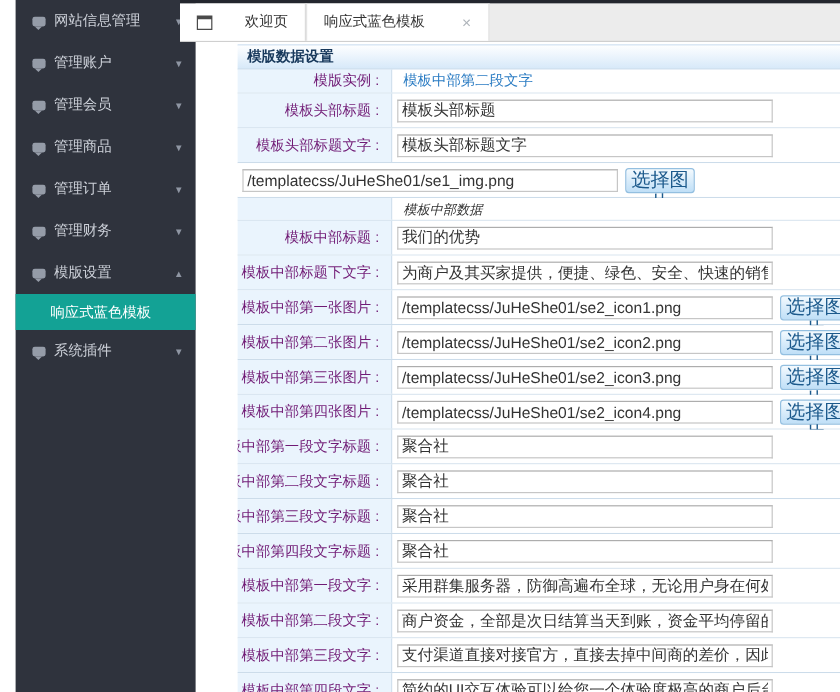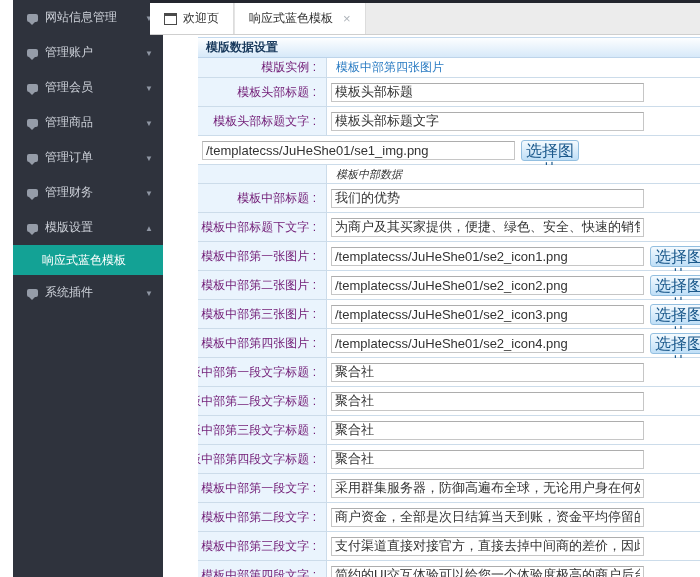--- a/index.html
+++ b/index.html
@@ -43,20 +43,21 @@
   }
   .tabbar{
     position:absolute;left:150px;top:3px;width:550px;height:31px;
     background:#ececec;border-bottom:1px solid #cfcfcf;
     display:flex;align-items:stretch;
   }
   .tab{
     background:#ffffff;display:flex;align-items:center;
     padding:0 14px;cursor:pointer;color:#333;font-size:12px;
     border-right:1px solid #dcdcdc;
+    gap:21px;
   }
   .tab.second{border-left:1px solid #e4e4e4;}
   .win-icon{
     width:11px;height:8px;border:1px solid #4a4a4a;border-top:3px solid #4a4a4a;
     display:inline-block;margin-right:6px;flex:none;
   }
   .tab-close{
     margin-left:10px;color:#aeb4ba;font-size:13px;line-height:1;cursor:pointer;
   }
   
@@ -165,21 +166,21 @@
     <span class="tab-close">×</span>
   </div>
 </div>
 
 <div class="panel">
   <div class="panel-title">模版数据设置</div>
 
   <div class="row short">
     <div class="lbl">模版实例 :</div>
     <div class="val">
-        <a class="link">模板中部第四张图片</a>
+        <a class="link">模板中部第二段文字</a>
       </div>
   </div>
 
   <div class="row">
     <div class="lbl">模板头部标题 :</div>
     <div class="val">
         <input class="inp" value="模板头部标题" style="">
       </div>
   </div>
 

